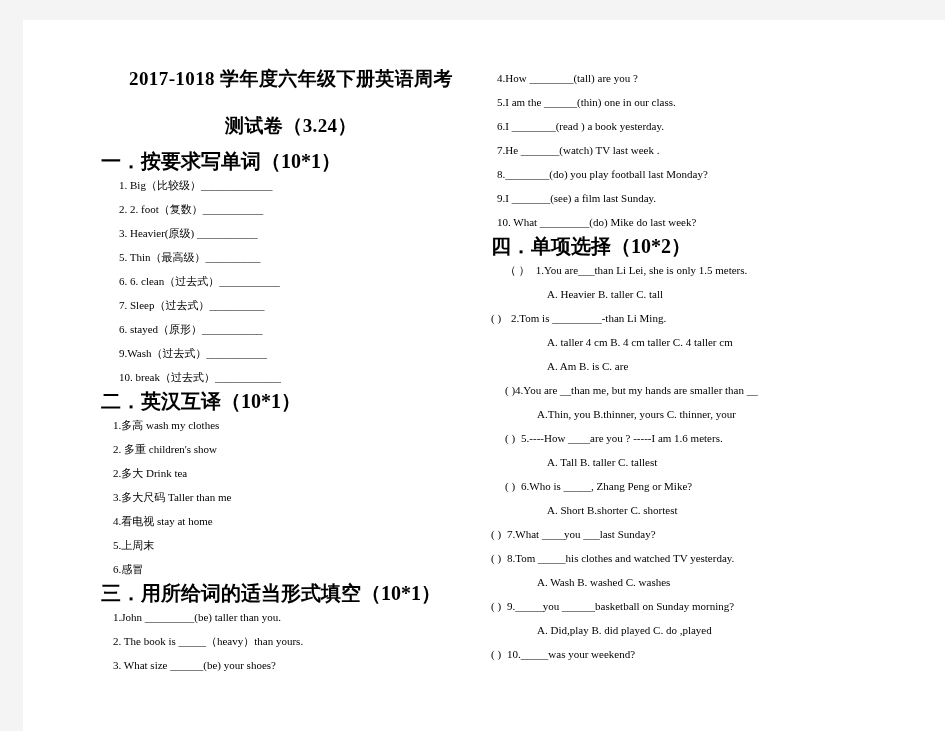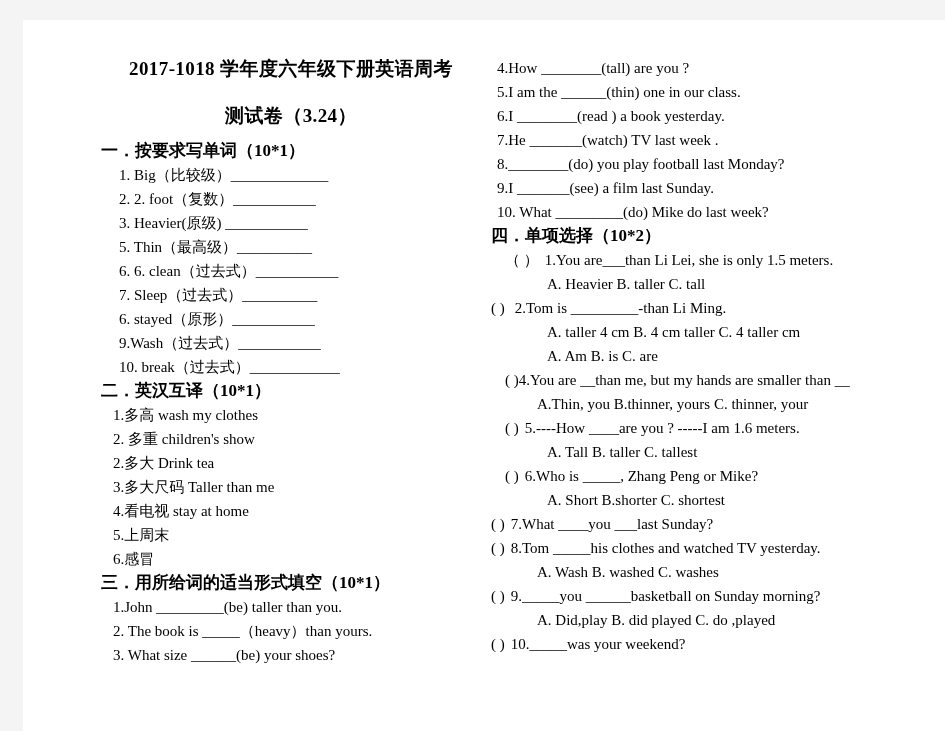--- a/index.html
+++ b/index.html
@@ -25,21 +25,21 @@
   }
   #columns {
     position: absolute;
     left: 0;
     top: 0;
     width: 922px;
     height: 711px;
   }
   .col {
     position: absolute;
-    top: 0;
+    top: 10px;
   }
   .col-left {
     left: 78px;
     width: 380px;
   }
   .col-right {
     left: 468px;
     width: 444px;
   }
 
@@ -52,31 +52,31 @@
     margin: 0;
     padding: 0;
     line-height: 22px;
     white-space: nowrap;
   }
   .title-1 { margin-top: 38px; }
   .title-2 { margin-top: 25px; }
 
   
   .sec-head {
-    font-size: 17px;
+    font-size: 20px;
     font-weight: bold;
     line-height: 24px;
     margin: 0;
     padding: 0;
     white-space: nowrap;
   }
 
   
   .line {
-    font-size: 15px;
+    font-size: 11px;
     line-height: 24px;
     margin: 0;
     padding: 0;
     white-space: nowrap;
   }
   .ind1 { padding-left: 18px; }
   .ind2 { padding-left: 12px; }
   .ind3 { padding-left: 6px; }
   .ind-opt { padding-left: 56px; }
   .ind-opt-b { padding-left: 46px; }

